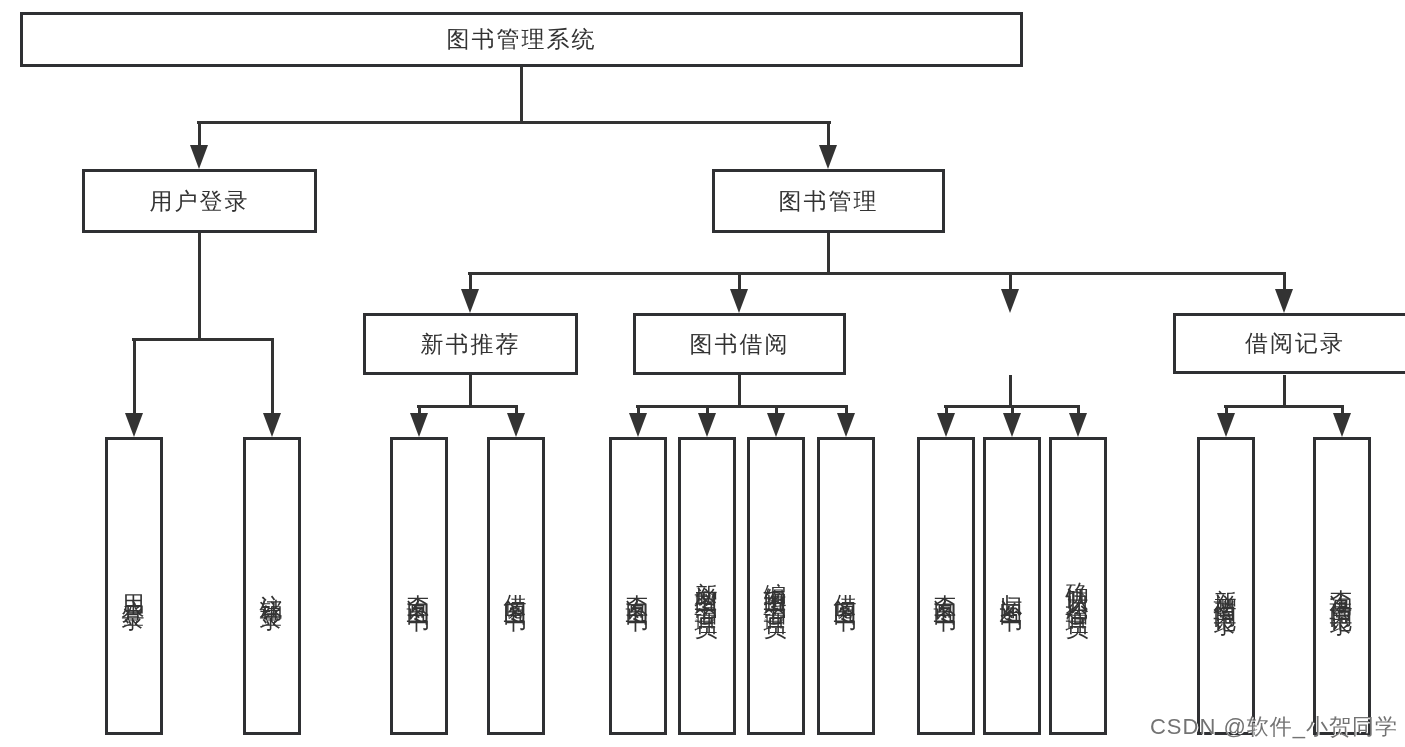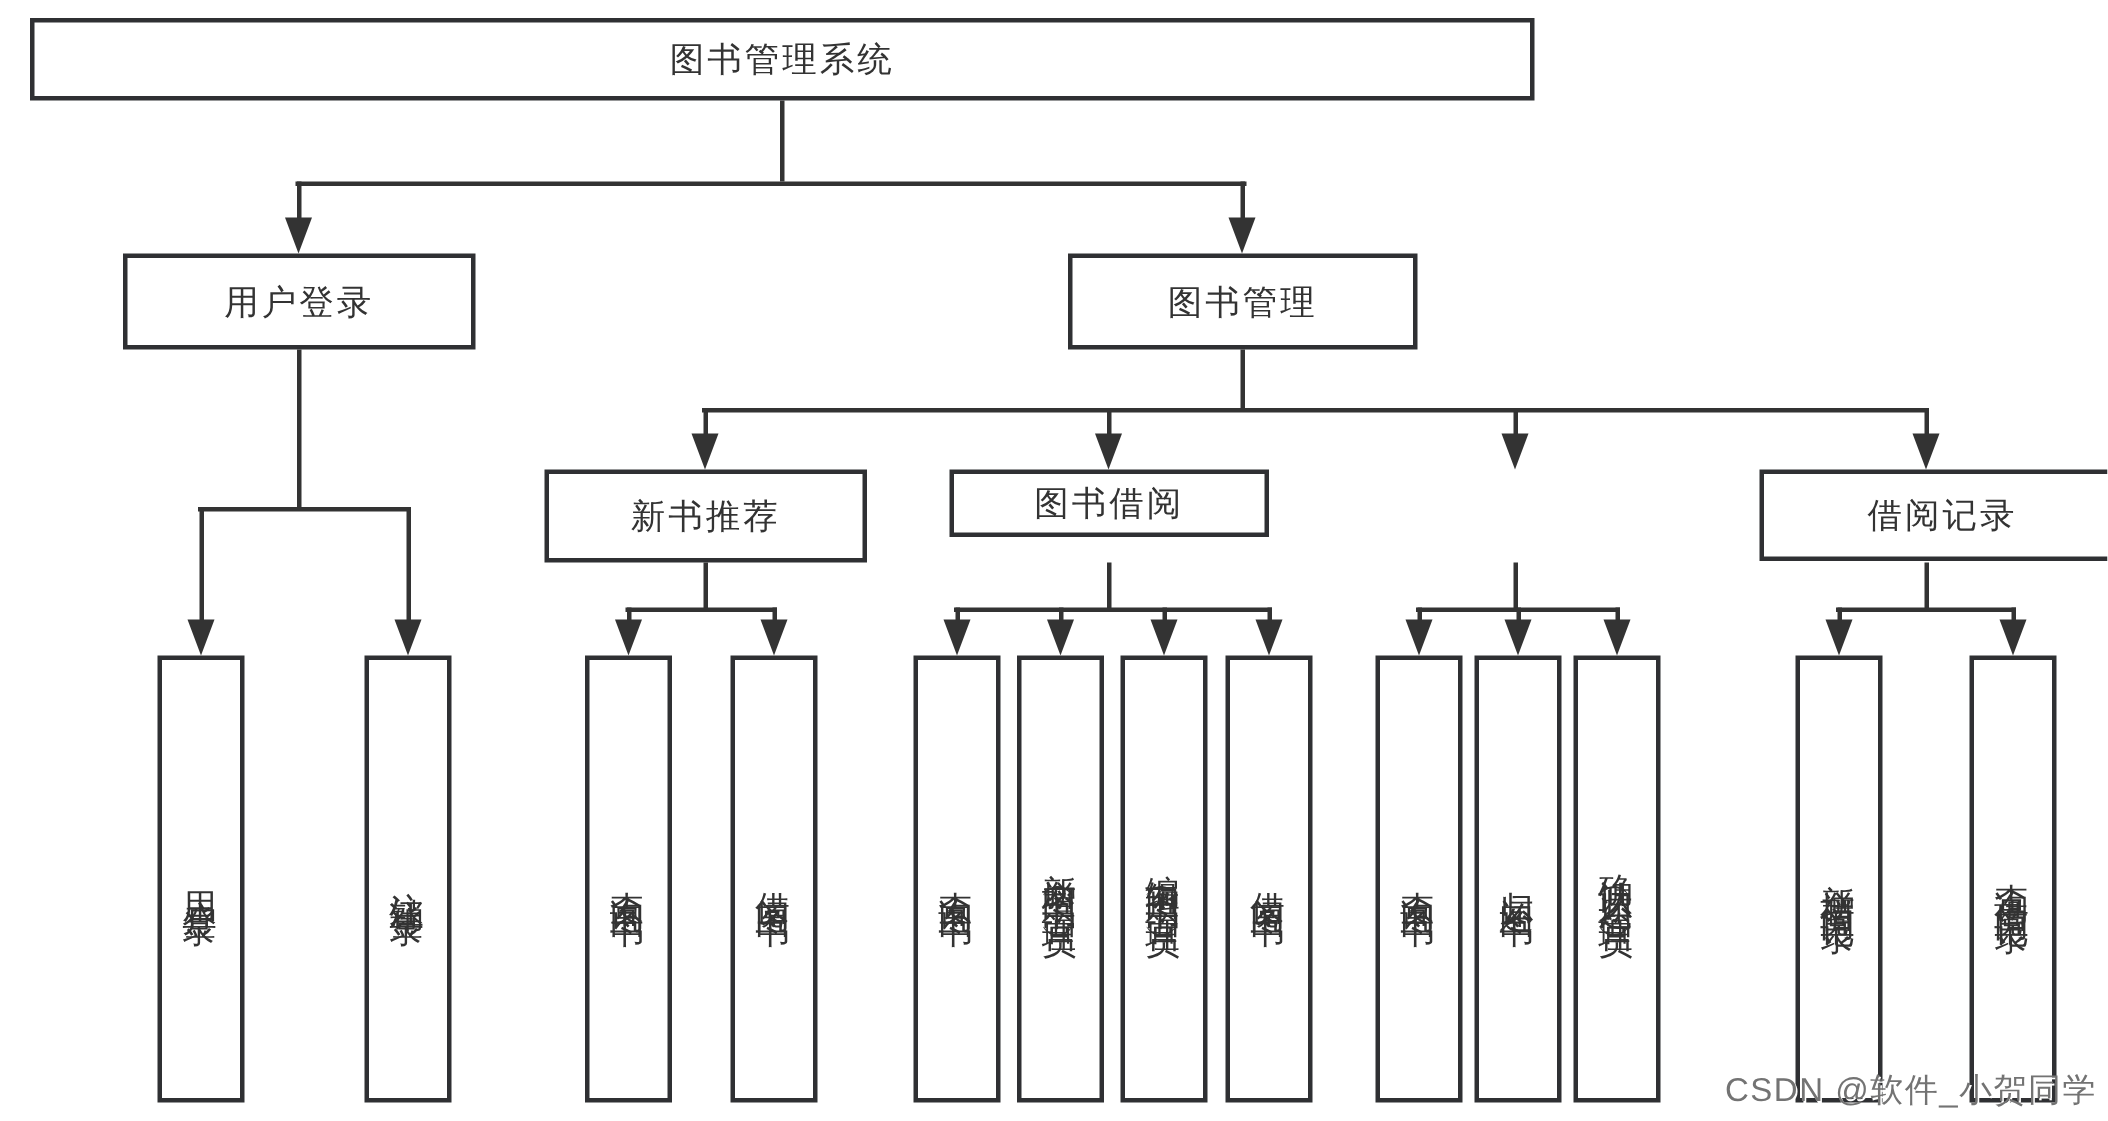--- a/index.html
+++ b/index.html
@@ -36,21 +36,21 @@
 <body>
 
 <div class="stage">
 
   <div class="hnode" style="left:20px;top:12px;width:1003px;height:55px;">图书管理系统</div>
 
   <div class="hnode" style="left:82px;top:169px;width:235px;height:64px;">用户登录</div>
   <div class="hnode" style="left:712px;top:169px;width:233px;height:64px;">图书管理</div>
 
   <div class="hnode" style="left:363px;top:313px;width:215px;height:62px;">新书推荐</div>
-  <div class="hnode" style="left:633px;top:313px;width:213px;height:45px;">图书借阅</div>
+  <div class="hnode" style="left:633px;top:313px;width:213px;height:62px;">图书借阅</div>
   <div class="hnode" style="left:1173px;top:313px;width:244px;height:61px;">借阅记录</div>
 
   <div class="vnode" style="left:105px;">用户登录</div>
   <div class="vnode" style="left:243px;">注销登录</div>
 
   <div class="vnode" style="left:390px;">查询图书</div>
   <div class="vnode" style="left:487px;">借阅图书</div>
 
   <div class="vnode" style="left:609px;">查询图书</div>
   <div class="vnode" style="left:678px;">新增图书（管理员）</div>

